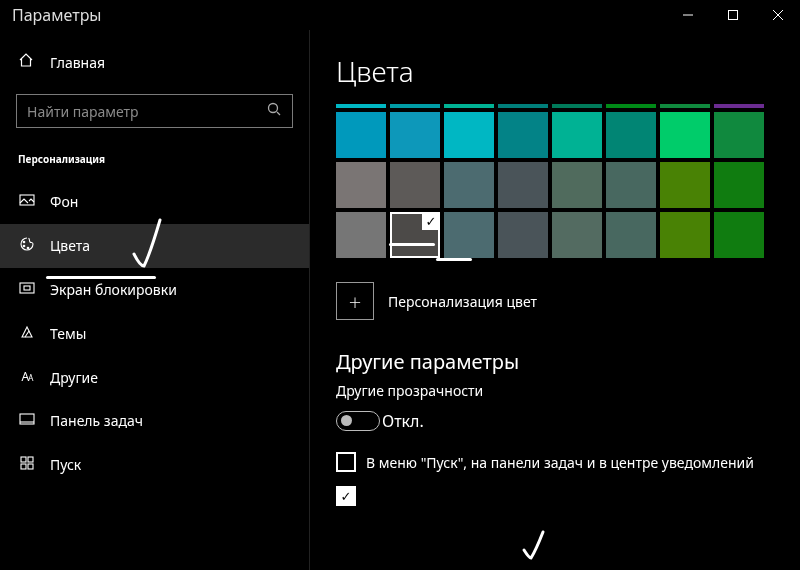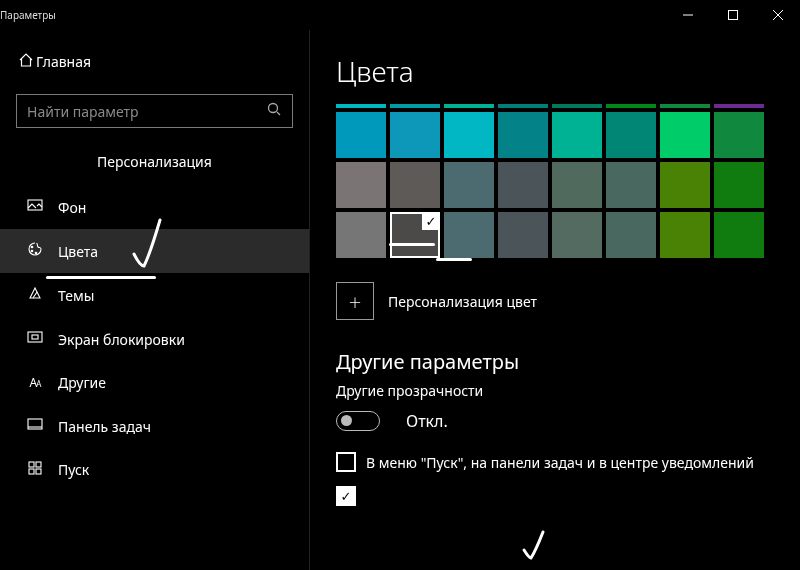--- a/index.html
+++ b/index.html
@@ -5,56 +5,56 @@
   * { box-sizing: border-box; margin: 0; padding: 0; font-family: "Segoe UI", system-ui, sans-serif; }
   body { background: #fff; }
   .window {
     width: 800px; height: 570px;
     background: #000; color: #fff;
     display: flex; flex-direction: column;
     position: relative; overflow: hidden;
   }
   .titlebar {
     height: 30px; display: flex; align-items: center;
-    font-size: 10px; color: #ddd;
+    padding-left: 12px; font-size: 16px; color: #ddd;
   }
   .titlebar .spacer { flex: 1; }
   .winbtn {
     width: 45px; height: 30px; display: flex;
     align-items: center; justify-content: center;
     font-size: 12px; color: #fff;
   }
   .winbtn svg { stroke: #fff; }
   .body { flex: 1; display: flex; overflow: hidden; }
   .sidebar {
     width: 310px; height: 100%;
     padding: 10px 0 0 0;
     display: flex; flex-direction: column;
     border-right: 1px solid #222;
   }
   .home {
-    display: flex; align-items: flex-start; 
+    display: flex; align-items: center; gap: 14px;
     padding: 12px 18px; font-size: 14px;
   }
   .home .icon { width: 18px; }
   .searchbox {
     margin: 10px 16px 16px 16px;
     border: 1px solid #7a7a7a;
     height: 34px; display: flex; align-items: center;
     padding: 16px 10px; gap: 8px;
   }
   .searchbox .ph { flex:1; color: #8a8a8a; font-size: 14px; }
   .sidebar .section {
-    padding: 8px 18px 14px 18px; font-size: 14px; font-weight: 400; text-align: center;
+    padding: 8px 18px 14px 18px; font-size: 10px; font-weight: 700;
   }
   .navitem {
-    display: flex; align-items: center; gap: 14px;
+    display: flex; align-items: flex-start; gap: 14px;
     padding: 12px 18px; font-size: 14px;
   }
-  .navitem .icon { width: 18px; text-align: center; margin-left: 8px; }
+  .navitem .icon { width: 18px; text-align: center; }
   .navitem.selected { background: #2b2b2b; }
   .main {
     flex: 1; padding: 22px 26px 0 26px; overflow-y: hidden;
     position: relative;
   }
   .main h1 { font-size: 28px; font-weight: 300; margin-bottom: 14px; }
   .palette {
     display: grid;
     grid-template-columns: repeat(8, 50px);
     grid-auto-rows: 46px;
@@ -73,21 +73,21 @@
     display: flex; align-items: center; gap: 14px;
     font-size: 14px;
   }
   .plusbox {
     width: 38px; height: 38px; border: 1px solid #999;
     display: flex; align-items: center; justify-content: center;
     font-size: 22px; font-weight: 200;
   }
   .main h2 { font-size: 20px; font-weight: 400; margin-top: 28px; }
   .label { font-size: 14px; margin-bottom: 10px; margin-top: 6px; }
-  .toggle-row { display: flex; align-items: center; gap: 26px; margin-bottom: 20px; }
+  .toggle-row { display: flex; align-items: center; gap: 2px; margin-bottom: 20px; }
   .toggle {
     width: 44px; height: 20px; border: 1px solid #bbb;
     border-radius: 10px; position: relative;
   }
   .toggle .knob {
     width: 11px; height: 11px; background: #bbb; border-radius: 50%;
     position: absolute; left: 4px; top: 3px;
   }
   .check-row { display: flex; align-items: center; gap: 10px; font-size: 14px; margin-top: 14px; }
   .cbox { width: 20px; height: 20px; border: 2px solid #fff; display:flex; align-items:center; justify-content:center; }
@@ -172,34 +172,34 @@
               <circle cx="5" cy="6" r="0.8" fill="#fff"></circle>
               <circle cx="5" cy="10" r="0.8" fill="#fff"></circle>
               <circle cx="9" cy="12" r="0.8" fill="#fff"></circle>
           </svg>
         </span>
         <span>Цвета</span>
       </div>
       <div class="navitem">
         <span class="icon">
           <svg width="16" height="16" viewBox="0 0 16 16" fill="none" stroke="#fff" stroke-width="1.1">
+            <rect x="1" y="3" width="14" height="10"></rect>
+              <rect x="5" y="6" width="6" height="4"></rect>
+          </svg>
+        </span>
+        <span>Экран блокировки</span>
+      </div>
+      <div class="navitem">
+        <span class="icon">
+          <svg width="16" height="16" viewBox="0 0 16 16" fill="none" stroke="#fff" stroke-width="1.1">
             <path d="M3 13 L8 3 L10 7 L6 13 Z"></path>
               <path d="M10 7 L13 13 L6 13"></path>
           </svg>
         </span>
         <span>Темы</span>
-      </div>
-      <div class="navitem">
-        <span class="icon">
-          <svg width="16" height="16" viewBox="0 0 16 16" fill="none" stroke="#fff" stroke-width="1.1">
-            <rect x="1" y="3" width="14" height="10"></rect>
-              <rect x="5" y="6" width="6" height="4"></rect>
-          </svg>
-        </span>
-        <span>Экран блокировки</span>
       </div>
       <div class="navitem">
         <span class="icon" style="font-size:12px;letter-spacing:-1px;">A<span style="font-size:8px;">A</span></span>
         <span>Другие</span>
       </div>
       <div class="navitem">
         <span class="icon">
           <svg width="16" height="16" viewBox="0 0 16 16" fill="none" stroke="#fff" stroke-width="1.1">
             <rect x="1" y="3" width="14" height="10"></rect>
               <line x1="1" y1="11" x2="15" y2="11"></line>

